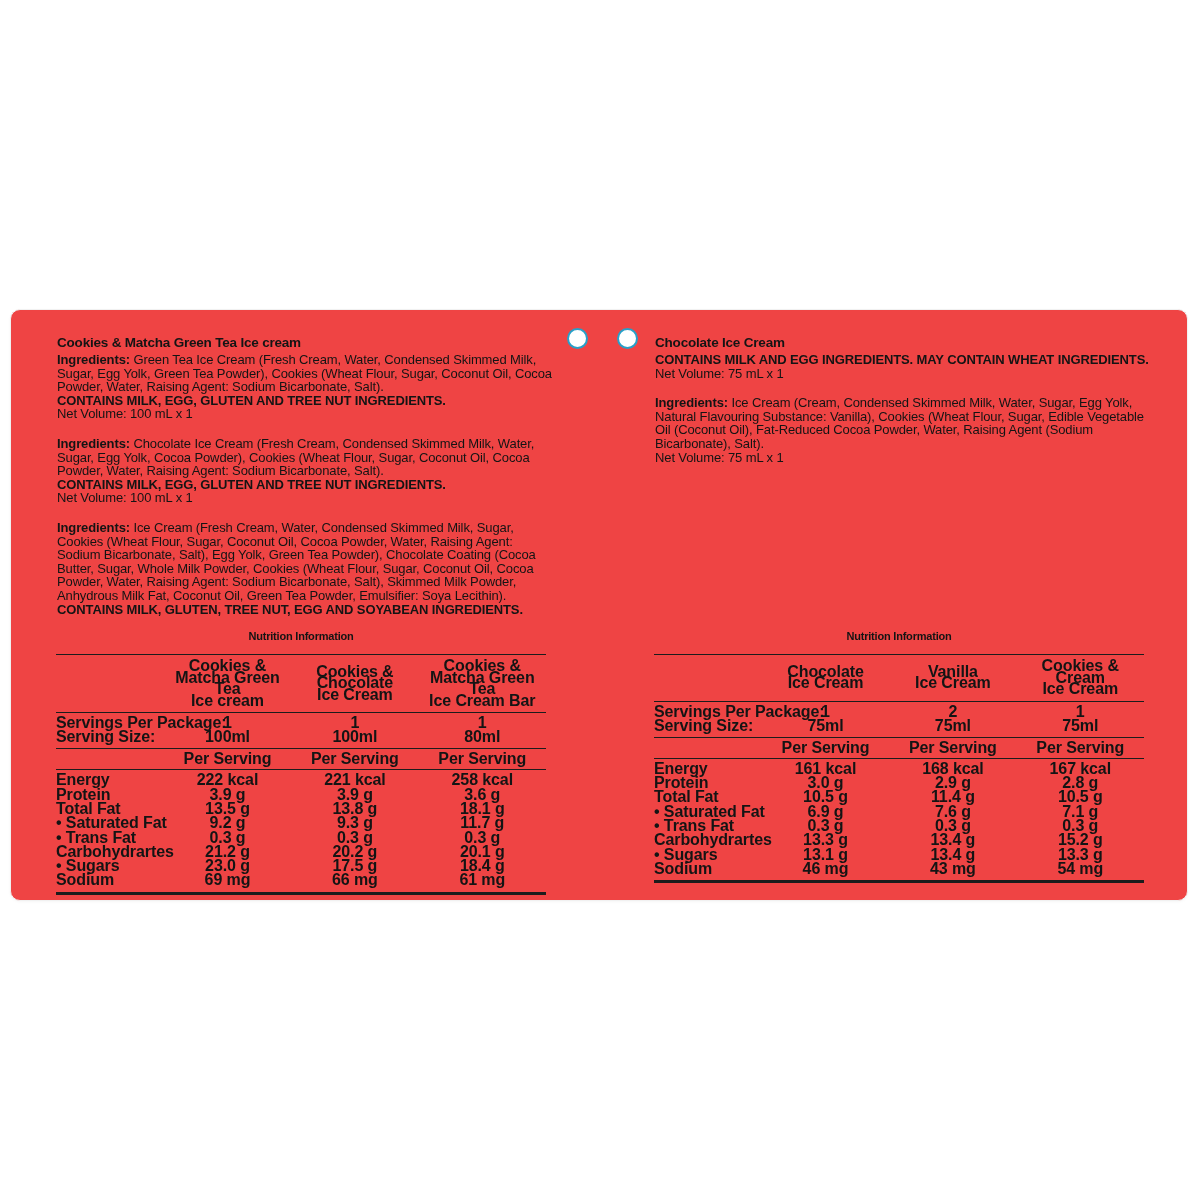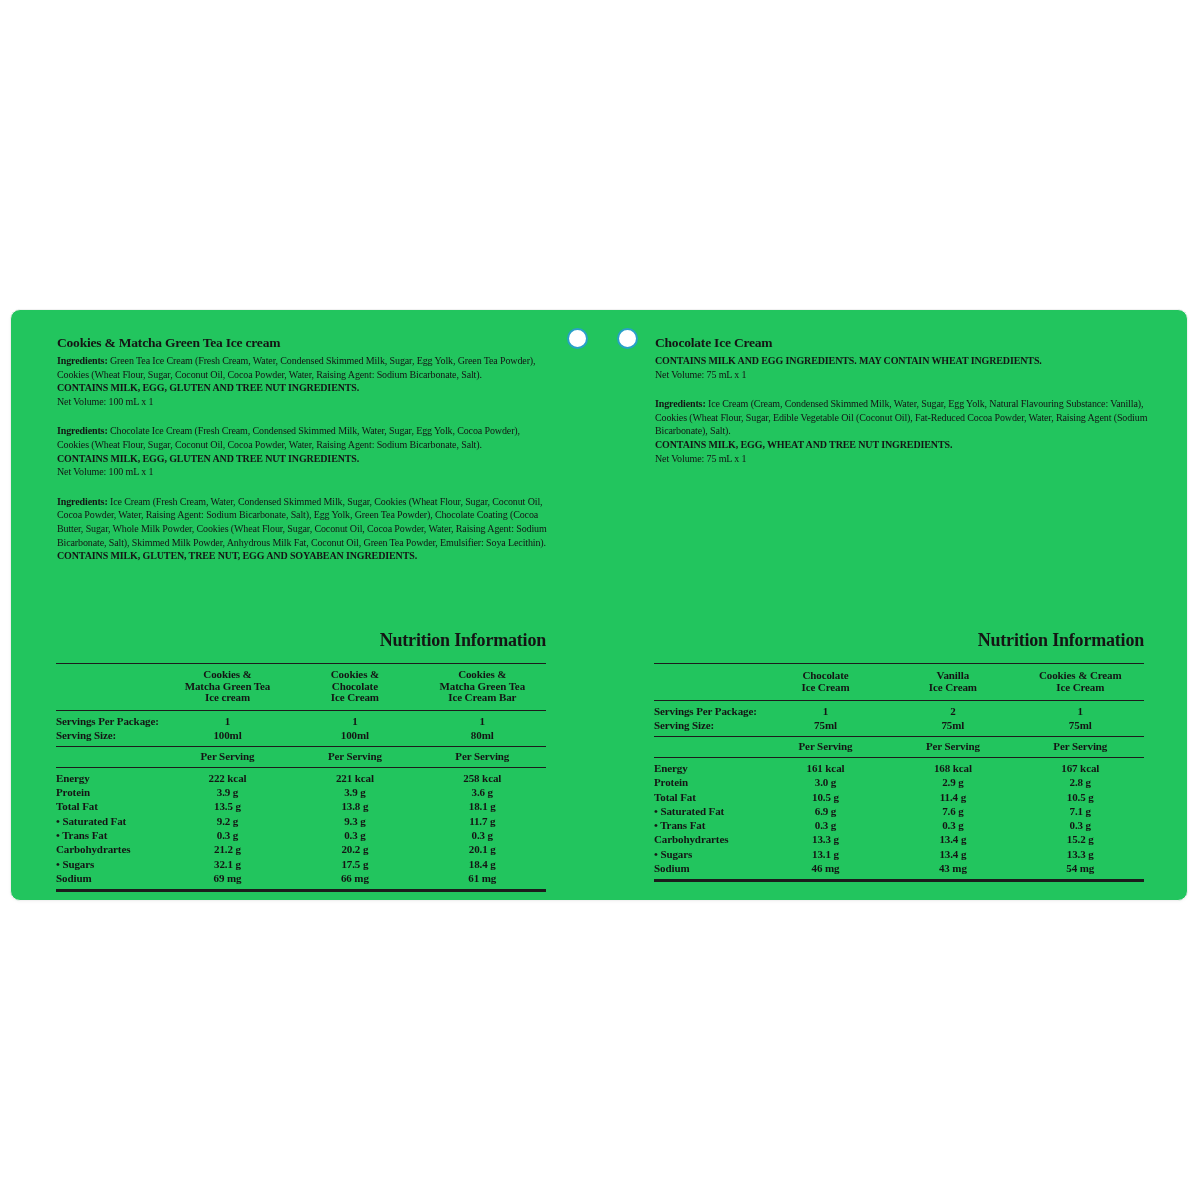--- a/index.html
+++ b/index.html
@@ -6,52 +6,51 @@
   * { box-sizing: border-box; }
   html,body { margin:0; padding:0; }
   body {
     width:1200px; height:1200px; position:relative;
     background:#ffffff; color:var(--ink);
     font-family:"Liberation Sans", sans-serif;
     -webkit-font-smoothing:antialiased;
   }
   .card {
     position:absolute; left:10px; top:309px; width:1178px; height:592px;
-    background:#22c55e; border:1px solid #f1f1f1; border-radius:10px;
+    background:#ef4444; border:1px solid #f1f1f1; border-radius:10px;
     box-shadow:0 1px 3px rgba(0,0,0,0.04);
-    font-family:Liberation Serif, serif;
   }
   .hole {
     position:absolute; top:18px; width:21px; height:21px;
     border:2.5px solid var(--accent); border-radius:50%; background:#fff;
   }
   .hole.h1 { left:556px; }
   .hole.h2 { left:606px; }
 
   .col { position:absolute; top:25px; width:497px; }
   .col-left  { left:46px; }
   .col-right { left:644px; }
 
   .product { margin-bottom:16px; }
   .product h3 {
     margin:0 0 3px 0; font-size:13.5px; font-weight:700; letter-spacing:-0.2px;
   }
-  .product p { margin:0; font-size:10px; line-height:13.6px; letter-spacing:-0.12px; }
+  .product p { margin:0; font-size:13px; line-height:13.6px; letter-spacing:-0.12px; }
   .product p.contains { font-weight:700; }
   .product .ing-label { font-weight:700; }
 
   .ntable { position:absolute; top:320px; width:490px; }
   .ntable-left  { left:45px; }
   .ntable-right { left:643px; }
-  .ntitle { margin:0 0 12px 0; text-align:right; font-size:18px; font-weight:700; letter-spacing:-0.2px; }
+  .ntitle { margin:0 0 12px 0; text-align:center; font-size:11px; font-weight:700; letter-spacing:-0.2px; }
   .rule { border-top:1.8px solid var(--rule); }
   .rule.thick { border-top:3.2px solid var(--rule); }
   .nrow {
     display:grid; grid-template-columns:22% 26% 26% 26%;
-    font-size:11px; font-weight:700; letter-spacing:-0.1px;
+    font-size:16px; font-weight:700; letter-spacing:-0.1px;
   }
   .nrow .c { text-align:center; }
   .nrow .c.label { text-align:left; white-space:nowrap; }
   .nrow.head { align-items:center; padding:5px 0 6px; min-height:36px; }
   .nrow.head .c span { display:block; line-height:11.6px; }
   .meta-block { padding:3px 0 4px; }
   .meta-block .nrow { line-height:14px; }
   .nrow.per { line-height:15px; padding:2px 0 3px; }
   .data-block { padding:3px 0 4px; }
   .data-block .nrow { line-height:14.3px; }
@@ -83,21 +82,20 @@
   </section>
 
   <section class="col col-right">
     <article class="product">
       <h3>Chocolate Ice Cream</h3>
       <p class="contains">CONTAINS MILK AND EGG INGREDIENTS. MAY CONTAIN WHEAT INGREDIENTS.</p>
       <p class="net">Net Volume: 75 mL x 1</p>
     </article>
     <article class="product">
       <p class="ing"><span class="ing-label">Ingredients:</span><span> Ice Cream (Cream, Condensed Skimmed Milk, Water, Sugar, Egg Yolk, Natural Flavouring Substance: Vanilla), Cookies (Wheat Flour, Sugar, Edible Vegetable Oil (Coconut Oil), Fat-Reduced Cocoa Powder, Water, Raising Agent (Sodium Bicarbonate), Salt).</span></p>
-      <p class="contains">CONTAINS MILK, EGG, WHEAT AND TREE NUT INGREDIENTS.</p>
       <p class="net">Net Volume: 75 mL x 1</p>
     </article>
   </section>
 
   <div class="ntable ntable-left">
     <h2 class="ntitle">Nutrition Information</h2>
     <div class="rule"></div>
     <div class="nrow head">
       <div class="c label"></div>
       <div class="c">
@@ -171,21 +169,21 @@
         <div class="c">0.3 g</div>
       </div>
       <div class="nrow">
         <div class="c label">Carbohydrartes</div>
         <div class="c">21.2 g</div>
         <div class="c">20.2 g</div>
         <div class="c">20.1 g</div>
       </div>
       <div class="nrow">
         <div class="c label">• Sugars</div>
-        <div class="c">32.1 g</div>
+        <div class="c">23.0 g</div>
         <div class="c">17.5 g</div>
         <div class="c">18.4 g</div>
       </div>
       <div class="nrow">
         <div class="c label">Sodium</div>
         <div class="c">69 mg</div>
         <div class="c">66 mg</div>
         <div class="c">61 mg</div>
       </div>
     </div>

